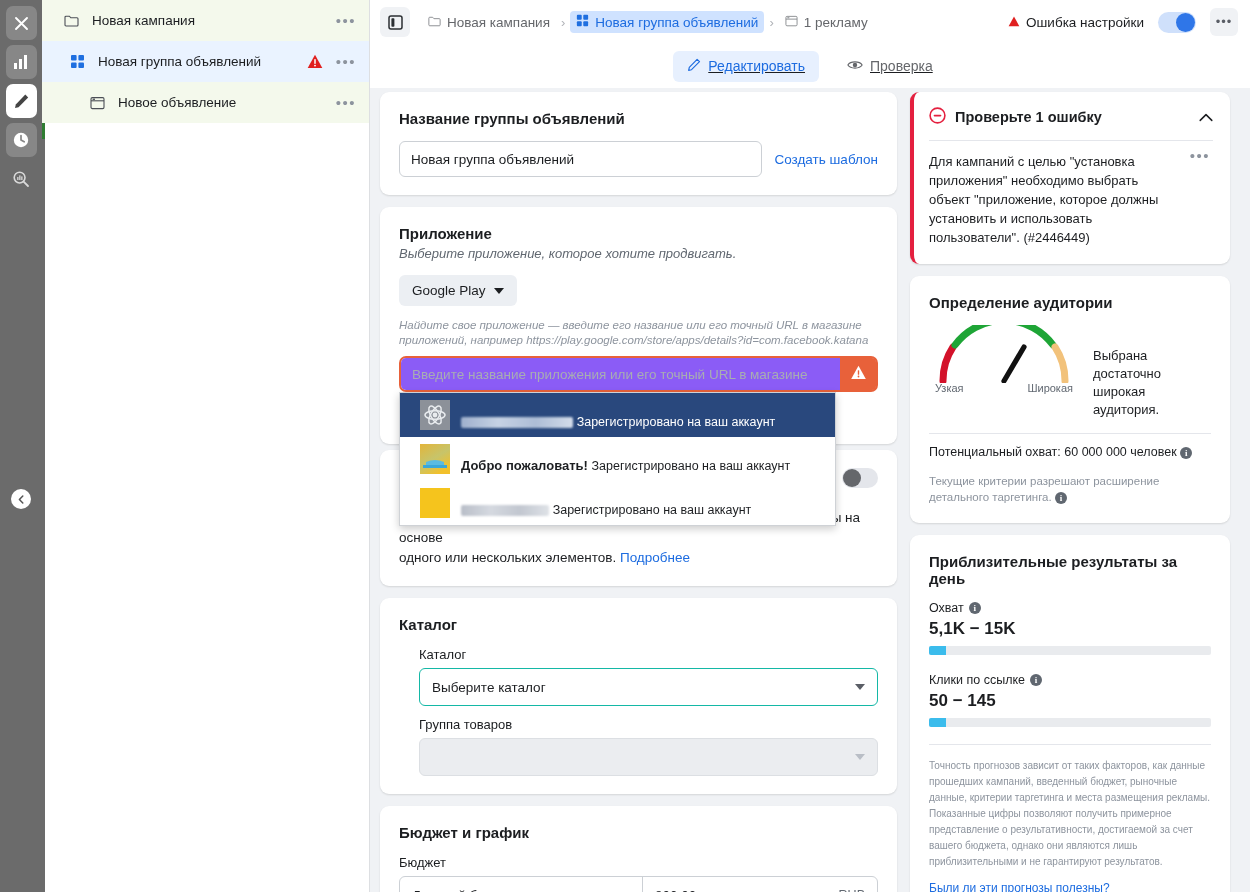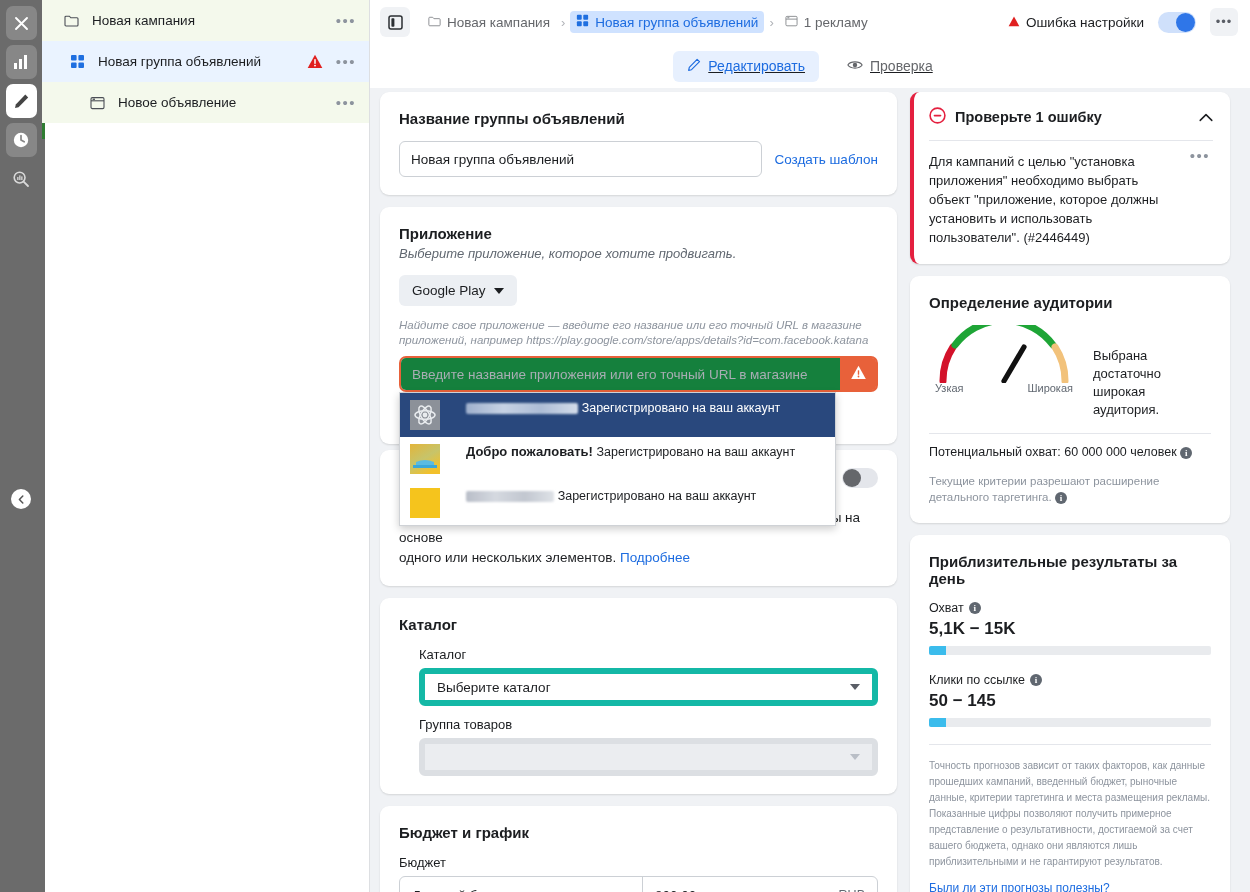--- a/index.html
+++ b/index.html
@@ -142,52 +142,52 @@
   .caret { width: 0; height: 0; border-left: 5px solid transparent; border-right: 5px solid transparent; border-top: 6px solid #1c1e21; }
   .caret.gray { border-top-color: #5a5e66; }
   .caret.light { border-top-color: #b9bec6; }
 
   .hint { font-size: 11.5px; color: #8d949e; line-height: 15px; margin: 12px 0 8px 0; font-style: italic; }
 
   
   .searchwrap { position: relative; display: flex; align-items: stretch; border: 2px solid #e8613a; border-radius: 7px; overflow: visible; height: 36px; }
   .searchwrap input {
     flex: 1 1 auto; border: none; outline: none; padding: 0 11px;
-    font-size: 13.5px; color: #1c1e21; background: #15803d; font-family: inherit;
+    font-size: 13.5px; color: #1c1e21; background: #8b5cf6; font-family: inherit;
     border-radius: 5px 0 0 5px;
   }
   .searchwrap input::placeholder { color: #a8adb3; }
   .err-btn { width: 36px; background: #e8613a; display: flex; align-items: center; justify-content: center; border-radius: 0 4px 4px 0; cursor: pointer; }
 
   
   .dropdown {
     position: absolute; left: 0; top: 36px; width: 437px;
     background: #ffffff; border: 1px solid #cfd2d6;
     box-shadow: 0 3px 8px rgba(0,0,0,.2);
     z-index: 40;
   }
-  .dd-item { display: flex; align-items: flex-start; gap: 26px; padding: 7px 10px; cursor: pointer; }
+  .dd-item { display: flex; align-items: flex-end; gap: 11px; padding: 7px 20px; cursor: pointer; }
   .dd-item.sel { background: #29487d; }
   .dd-thumb { width: 30px; height: 30px; flex: 0 0 30px; border-radius: 2px; }
   .dd-txt { min-width: 0; }
   .dd-name { font-size: 13px; font-weight: 700; color: #1c1e21; line-height: 16px; }
   .dd-sub { font-size: 12.5px; color: #1c1e21; line-height: 16px; }
   .dd-item.sel .dd-name, .dd-item.sel .dd-sub { color: #ffffff; }
   .redact { display: inline-block; height: 11px; border-radius: 2px;
     background: linear-gradient(90deg,#b9bec8,#d5d9e0,#c2c7d0,#dfe2e7);
     filter: blur(1.2px); vertical-align: middle; }
   .redact.onblue { background: linear-gradient(90deg,#9fb0cd,#c6d2e4,#adbdd6,#d3dcea); }
 
   
   .creative-body { font-size: 13.5px; color: #1c1e21; line-height: 20px; }
   .toggle-off { width: 36px; height: 20px; border-radius: 10px; background: #e4e6eb; position: relative; cursor: pointer; }
   .toggle-off .k { position: absolute; left: 1px; top: 1px; width: 18px; height: 18px; border-radius: 50%; background: #65676b; }
 
   .select {
-    width: 100%; height: 38px; border: 6px solid #14b8a6; border-radius: 6px;
+    width: 100%; height: 38px; border: 1px solid #14b8a6; border-radius: 6px;
     background: #fff; display: flex; align-items: center; justify-content: space-between;
     padding: 0 12px; font-size: 13.5px; color: #1c1e21; cursor: pointer;
   }
   .select.disabled { background: #ebedf0; border-color: #dcdfe3; color: #b0b3b8; cursor: default; }
 
   .budget-row { display: flex; height: 38px; border: 1px solid #ccd0d5; border-radius: 6px; overflow: hidden; background: #fff; }
   .budget-type { width: 243px; flex: 0 0 243px; display: flex; align-items: center; justify-content: space-between; padding: 0 12px; border-right: 1px solid #ccd0d5; font-size: 13.5px; cursor: pointer; }
   .budget-amt { flex: 1 1 auto; display: flex; align-items: center; justify-content: space-between; padding: 0 12px; font-size: 13.5px; cursor: text; }
   .cur { color: #606770; font-size: 12.5px; }
 

